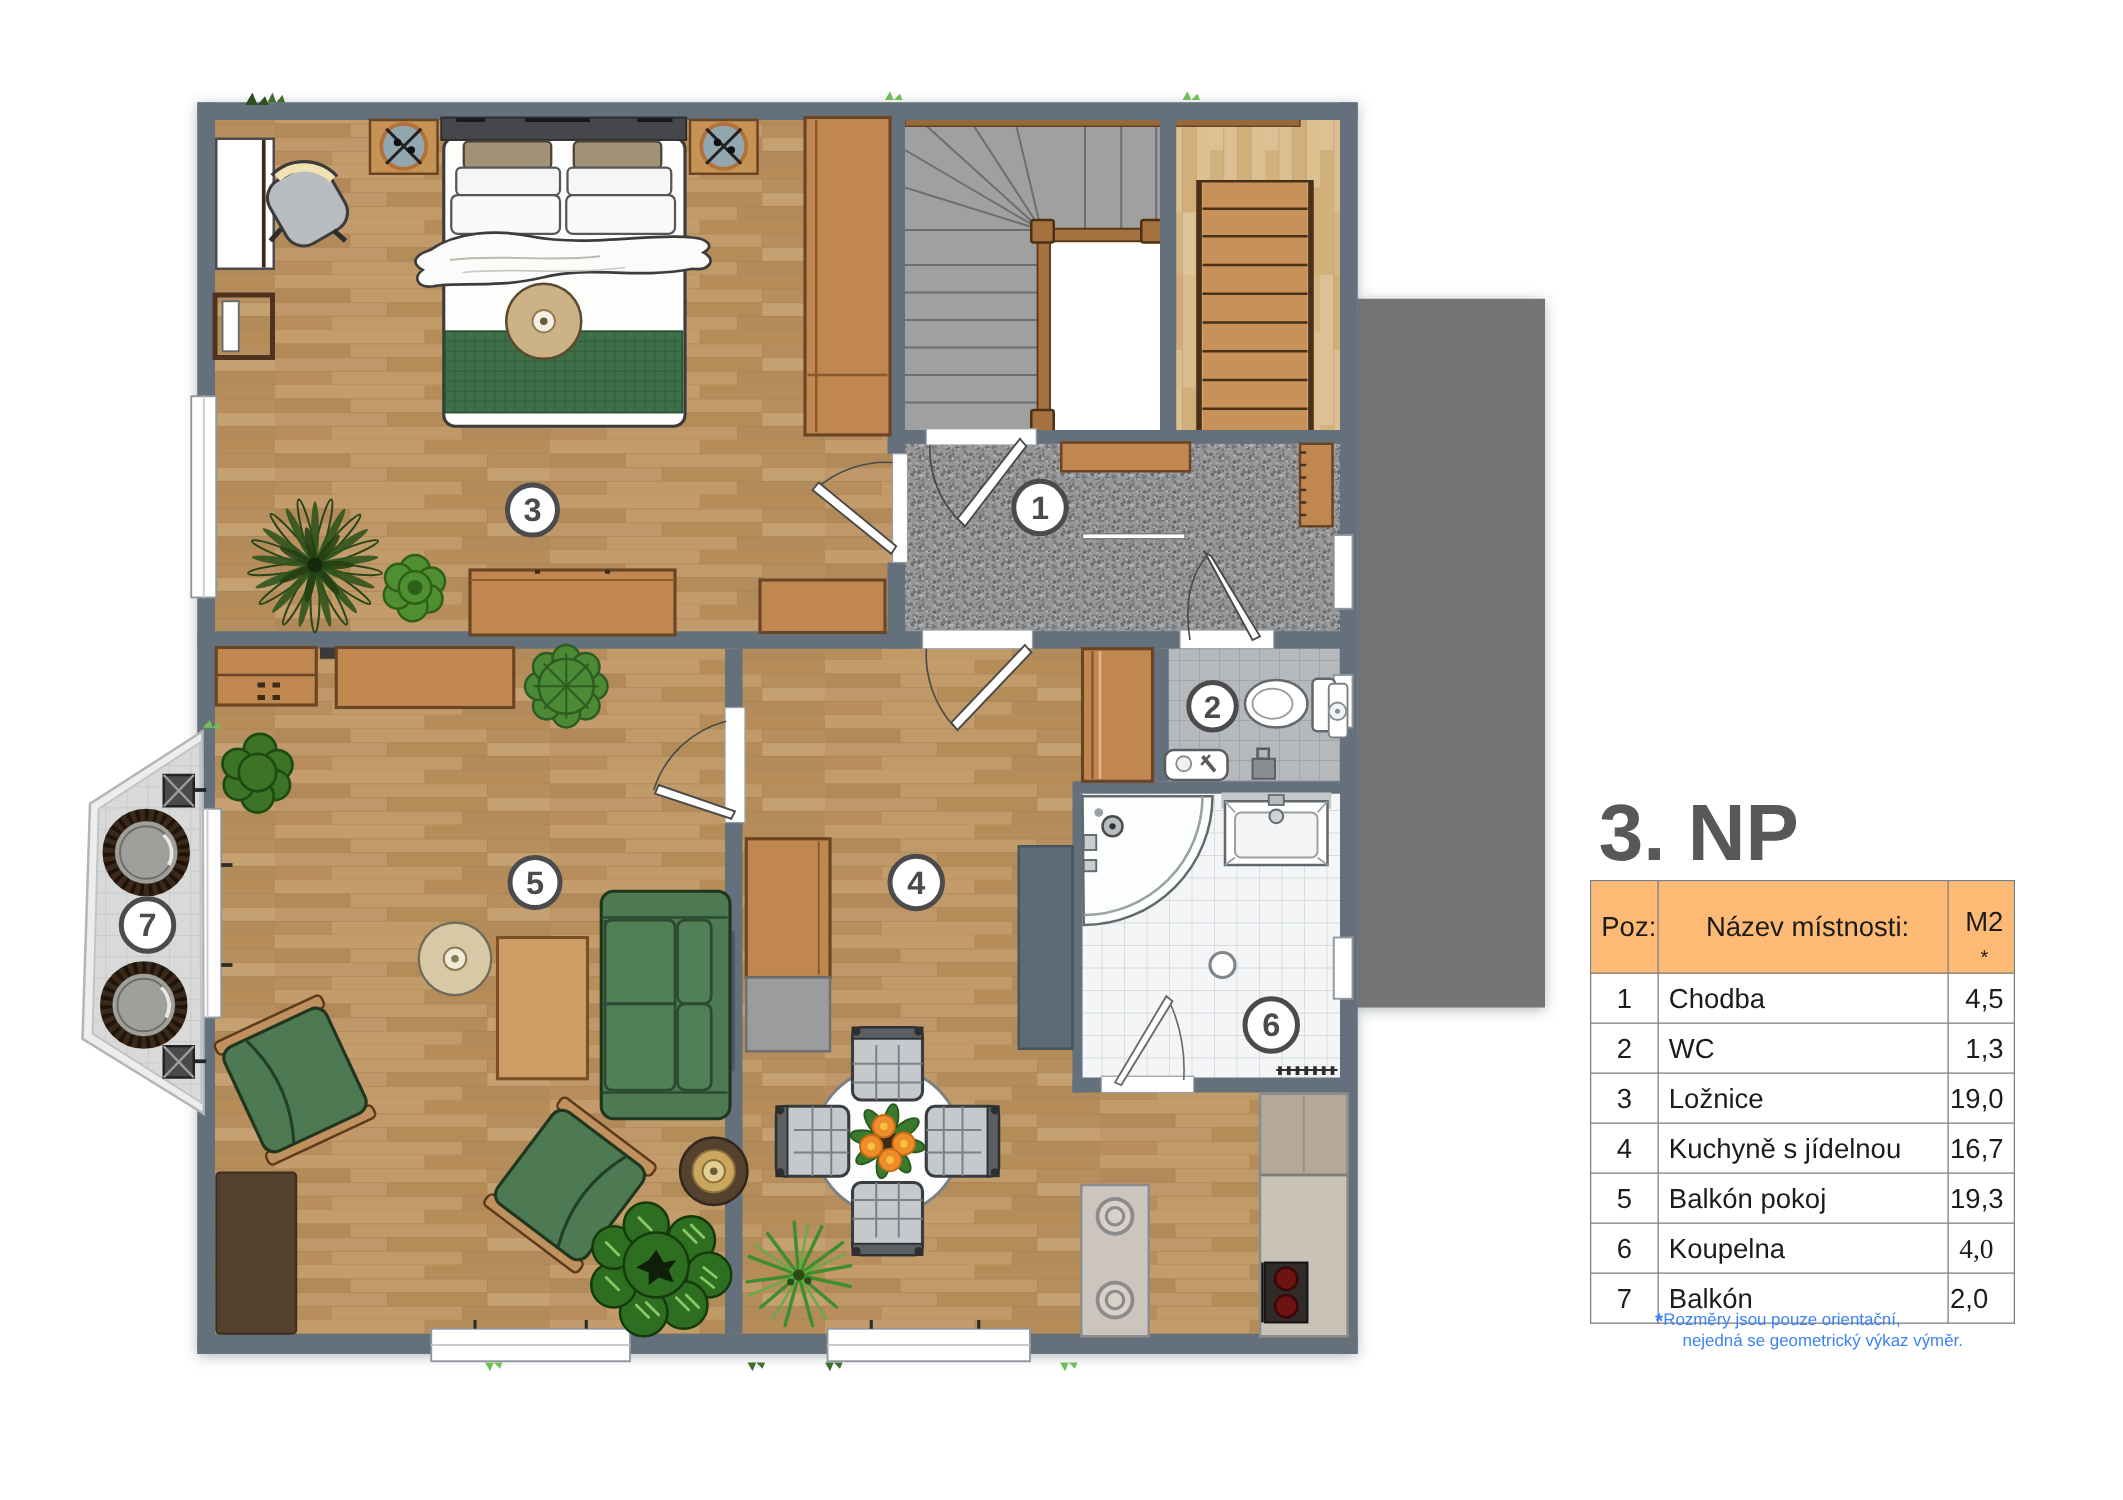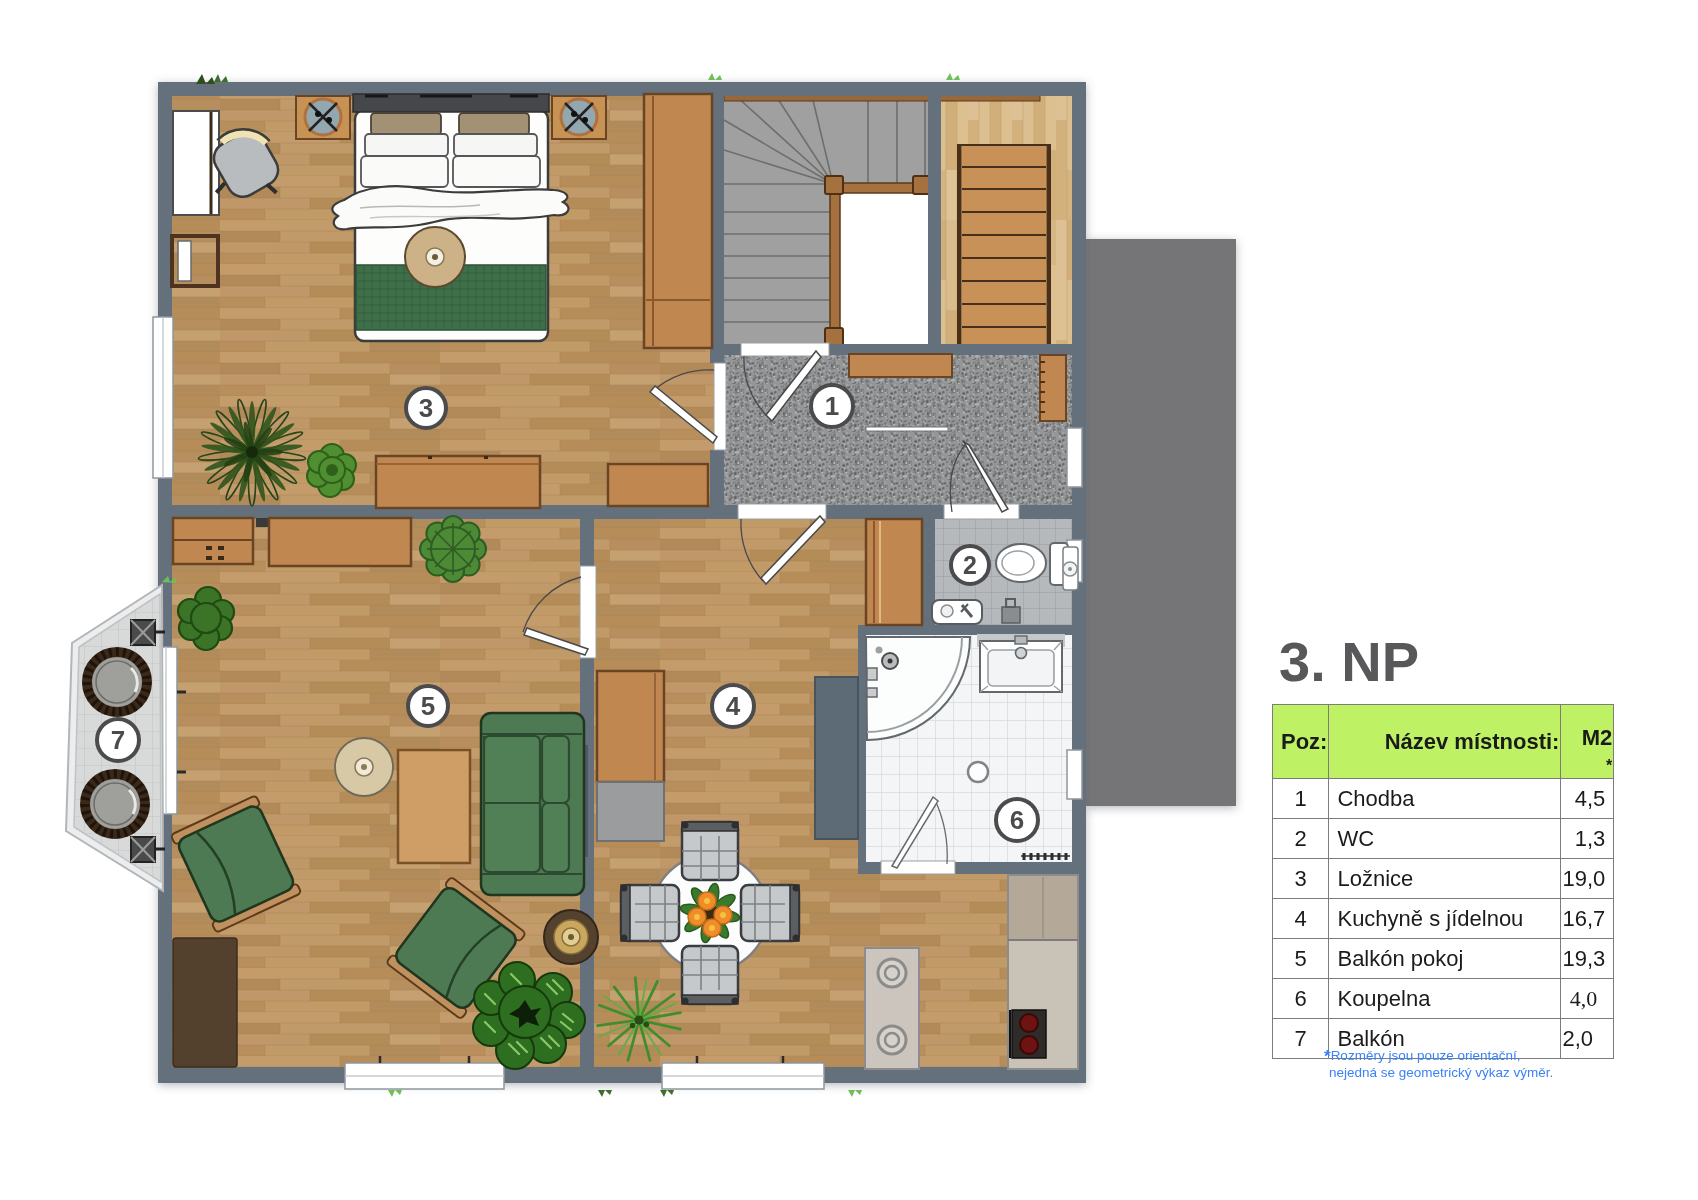--- a/index.html
+++ b/index.html
@@ -1,21 +1,21 @@
 <!DOCTYPE html>
 <html><head><meta charset="utf-8">
 <style>
 html,body{margin:0;padding:0;background:#ffffff;}
 #canvas{position:relative;width:1698px;height:1200px;background:#ffffff;overflow:hidden;
  font-family:"Liberation Sans", sans-serif;}
 #plan{position:absolute;left:0;top:0;}
 .tbl{position:absolute;left:1272px;top:704px;border-collapse:collapse;
  font-family:"Liberation Sans", sans-serif;font-size:22px;color:#1b1b1b;}
 .tbl td,.tbl th{border:1.2px solid #7c7c7c;}
-.tbl th{background:#bef264;font-weight:bold;text-align:right;}
+.tbl th{background:#fdba74;font-weight:normal;text-align:center;}
 </style></head>
 <body>
 <div id="canvas">
 <svg id="plan" width="1698" height="1200" viewBox="0 0 1698 1200" xmlns="http://www.w3.org/2000/svg">
 <defs>
 <pattern id="woodH" width="220" height="44" patternUnits="userSpaceOnUse">
  <rect width="220" height="44" fill="#bb9260"></rect>
  <rect x="0" y="0" width="120" height="11" fill="#c49c6c"></rect>
           <rect x="120" y="0" width="100" height="11" fill="#b68d59"></rect>
  <rect x="0" y="11" width="60" height="11" fill="#b28a5a"></rect>
@@ -935,21 +935,21 @@
  <path d="M708,80 l4,-7 l3,7 l5,-5 l2,5 Z"></path>
  <path d="M946,80 l4,-7 l3,7 l5,-5 l2,5 Z"></path>
  <path d="M388,1090 l4,7 l3,-7 l5,5 l2,-5 Z"></path>
  <path d="M598,1090 l4,7 l3,-7 l5,5 l2,-5 Z" fill="#3e6e2a"></path>
  <path d="M660,1090 l4,7 l3,-7 l5,5 l2,-5 Z" fill="#3e6e2a"></path>
  <path d="M848,1090 l4,7 l3,-7 l5,5 l2,-5 Z"></path>
  <path d="M162,582 l6,-6 l2,6 l5,-4 l2,5 Z"></path>
 </g>
 </svg>
 
-<div style="position:absolute;left:1279px;top:629px;font-size:56px;font-weight:bold;color:#58585a;letter-spacing:0px;">3. NP</div>
+<div style="position:absolute;left:1279px;top:629px;font-size:64px;font-weight:bold;color:#58585a;letter-spacing:0px;">3. NP</div>
 
 <table class="tbl" cellspacing="0">
  <tbody>
         <tr style="height:58px;">
   <th style="width:44px;padding-left:8px;">Poz:</th>
   <th style="width:222px;padding-left:8px;">Název místnosti:</th>
   <th style="width:44px;padding-left:6px;vertical-align:top;padding-top:20px;">M2<br><span style="font-size:16px;">*</span></th>
  </tr>
  <tr style="height:40px;">
           <td style="text-align:center;">1</td>
@@ -984,13 +984,13 @@
  <tr style="height:40px;">
           <td style="text-align:center;">7</td>
           <td style="padding-left:8px;">Balkón</td>
           <td style="text-align:left;padding-right:8px;">2,0</td>
         </tr>
 </tbody>
     </table>
 
 <div style="position:absolute;left:1324px;top:1048px;font-size:13.5px;color:#3b82f6;line-height:16px;">
 <span style="font-weight:bold;font-size:17px;vertical-align:-2px;">*</span>Rozměry jsou pouze orientační,<br>
-<span style="margin-left:5px;">nejedná se geometrický výkaz výměr.</span></div>
+<span style="margin-left:22px;">nejedná se geometrický výkaz výměr.</span></div>
 </div>
 </body></html>

